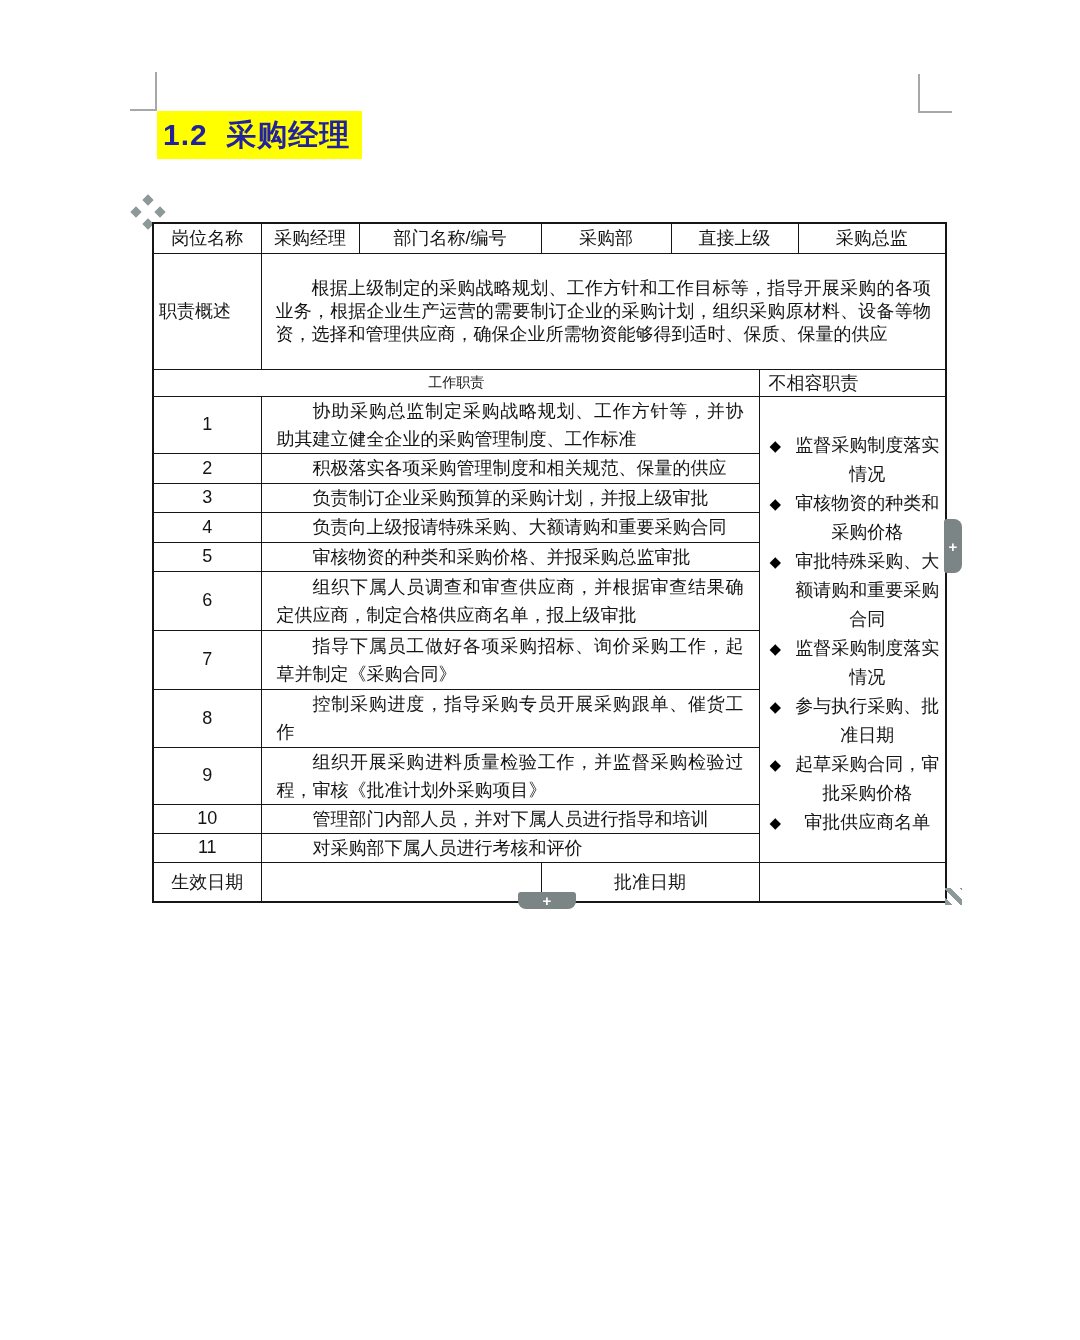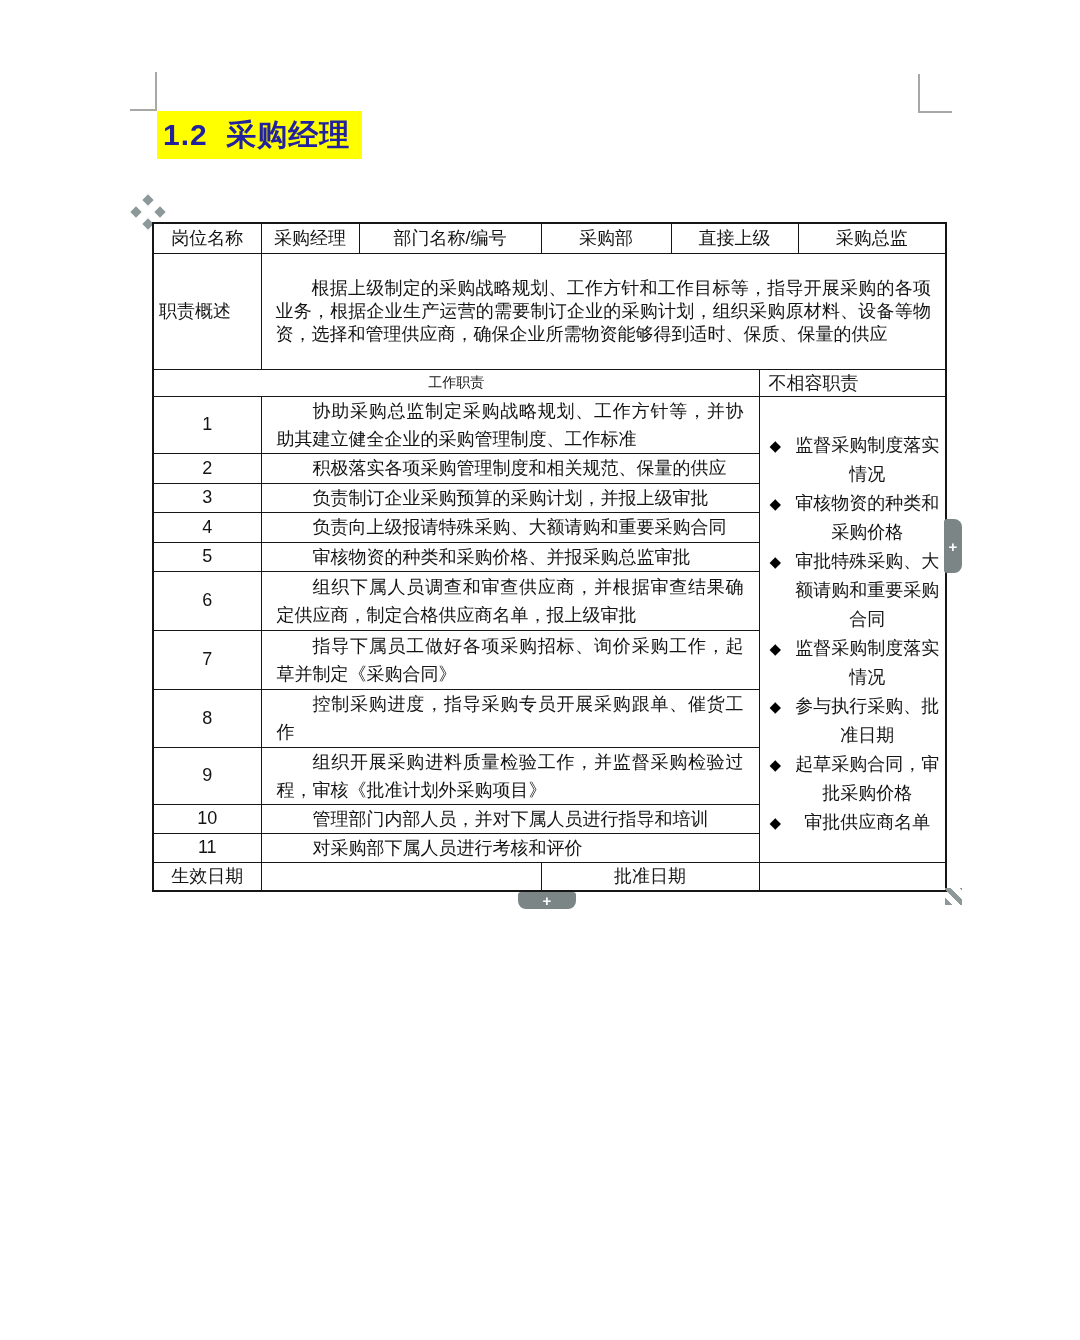--- a/index.html
+++ b/index.html
@@ -179,21 +179,21 @@
     </tr>
     <tr style="height:29px">
       <td class="c-center">10</td>
       <td class="duty-text" colspan="4">管理部门内部人员，并对下属人员进行指导和培训</td>
     </tr>
     <tr style="height:29px">
       <td class="c-center">11</td>
       <td class="duty-text" colspan="4">对采购部下属人员进行考核和评价</td>
     </tr>
 
-    <tr style="height:29px">
+    <tr style="height:40px">
       <td class="c-center">生效日期</td>
       <td colspan="2"></td>
       <td class="c-center" colspan="2">批准日期</td>
       <td colspan="2"></td>
     </tr>
   </tbody>
     </table>
 
   <div id="add-col-btn" class="gray-widget">
     <span>+</span>

